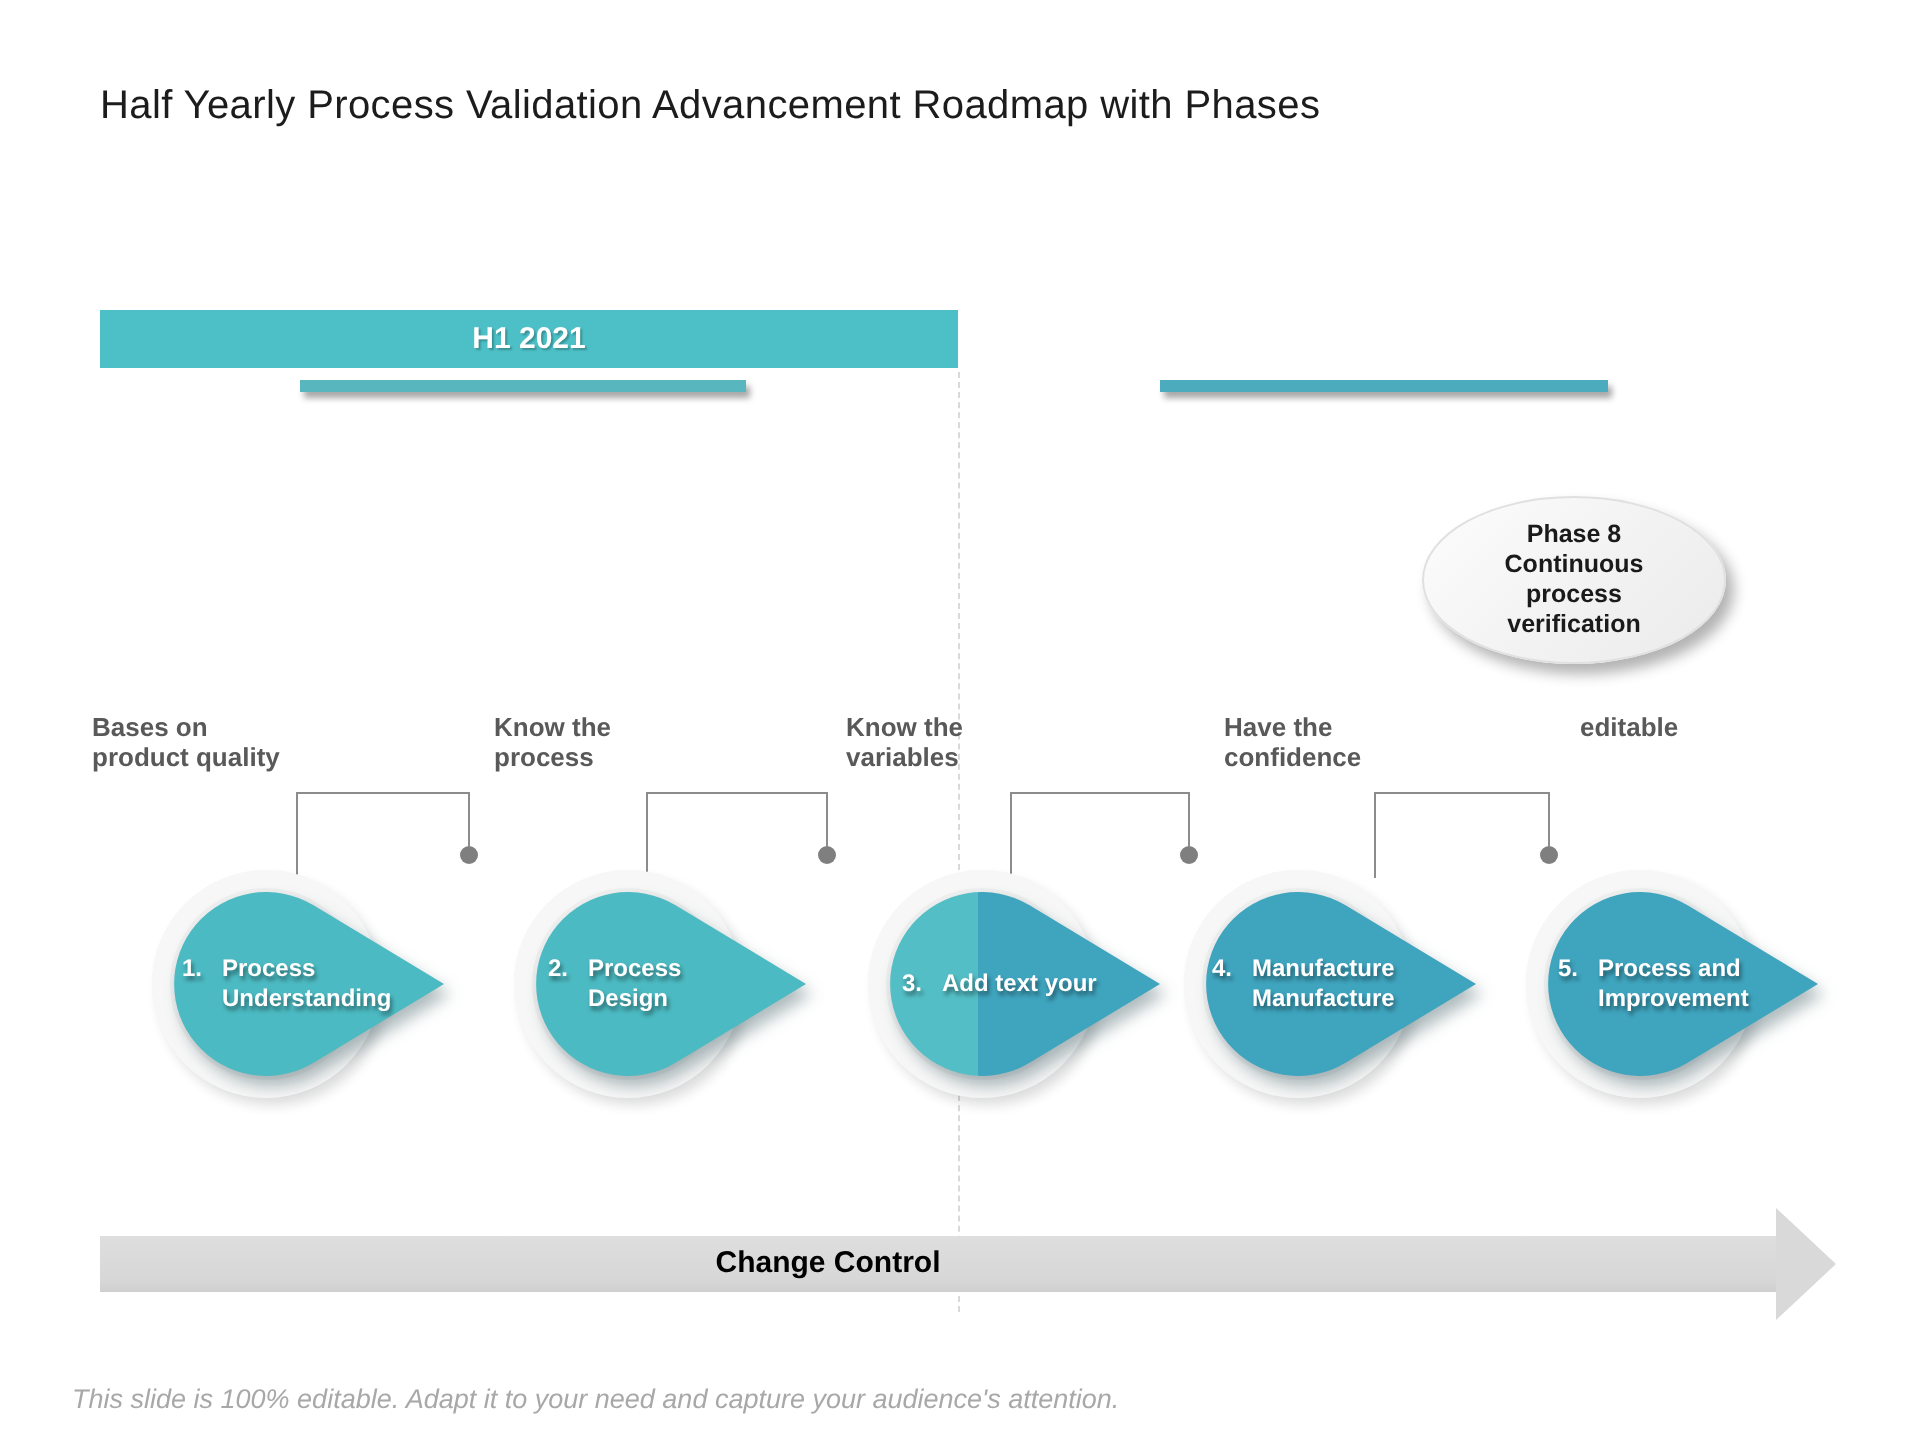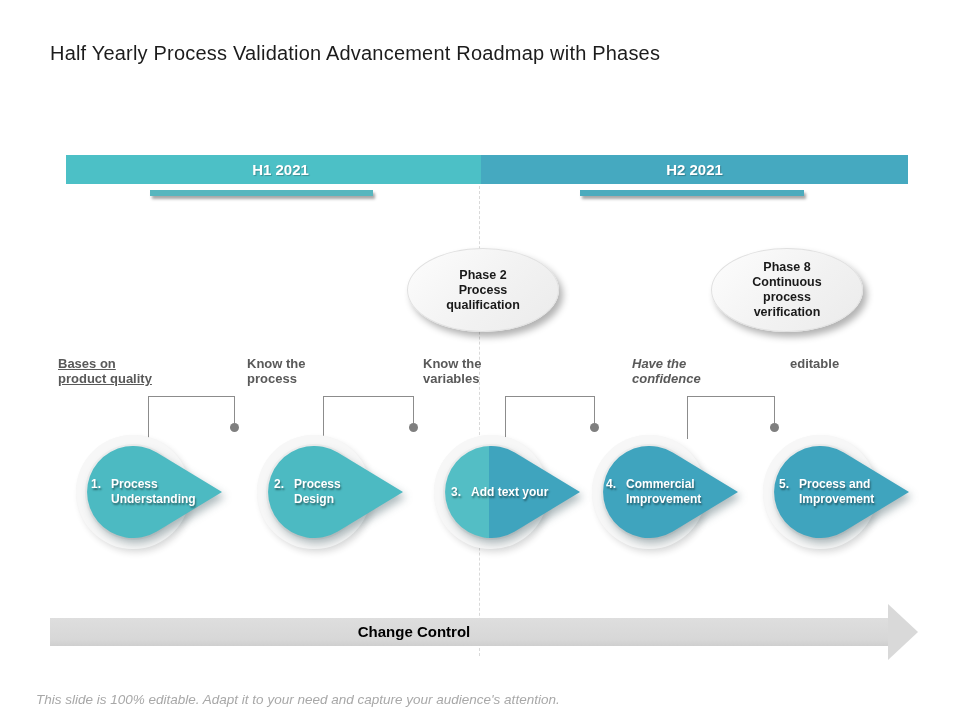--- a/index.html
+++ b/index.html
@@ -11,21 +11,21 @@
     position:absolute; left:50px; top:42px; margin:0;
     font-size:20px; font-weight:400; color:#1c1c1c; letter-spacing:0.2px;
   }
   
   .tl-bar {
     position:absolute; top:155px; height:29px; display:flex;
     align-items:center; justify-content:center;
     color:#ffffff; font-size:15px; font-weight:bold;
     text-shadow:1px 1px 1px rgba(0,0,0,0.25);
   }
-  .tl-h1 { left:66px;  width:429px; background:var(--teal_light,#4CC0C6); }
+  .tl-h1 { left:50px;  width:429px; background:var(--teal_light,#4CC0C6); }
   .tl-h2 { left:481px; width:427px; background:var(--teal_dark,#45A9C0); }
   .tl-underline {
     position:absolute; top:190px; height:6px;
     box-shadow:2px 3px 3px rgba(0,0,0,0.35);
   }
   .u1 { left:150px; width:223px; background:var(--underline_h1,#57B6BE); }
   .u2 { left:580px; width:224px; background:var(--underline_h2,#4CABBD); }
   .divider-dashed {
     position:absolute; left:479px; top:186px; height:470px; width:0;
     border-left:1px dashed #d9d9d9;
@@ -41,21 +41,21 @@
   .phase-ellipse span {
     font-size:12.5px; font-weight:bold; color:#1a1a1a; line-height:1.2;
     white-space:pre-line;
   }
   .pe1 { left:99px; }  .pe2 { left:407px; }  .pe3 { left:711px; }
   
   .caption {
     position:absolute; top:356px; font-size:13px; font-weight:bold;
     color:var(--caption_gray,#595959); line-height:1.18; white-space:pre-line;
   }
-  .c1 { left:58px;text-decoration:underline; } .c2 { left:247px; } .c3 { left:423px; } .c4 { left:632px;font-style:italic; } .c5 { left:790px; }
+  .c1 { left:46px; } .c2 { left:247px; } .c3 { left:423px; } .c4 { left:612px; } .c5 { left:790px; }
   
   .bracket { position:absolute; top:396px; height:43px; border-top:1px solid var(--connector_gray,#8C8C8C); }
   .bracket .bv-left  { position:absolute; left:0;  top:0; width:1px; height:42px; background:var(--connector_gray,#8C8C8C); }
   .bracket .bv-right { position:absolute; right:0; top:0; width:1px; height:26px; background:var(--connector_gray,#8C8C8C); }
   .bracket .bdot {
     position:absolute; right:-4px; top:26px; width:9px; height:9px;
     border-radius:50%; background:#7f7f7f;
   }
   
   .pin { position:absolute; top:0; left:0; }
@@ -95,32 +95,24 @@
 </head>
 <body>
 
 <div class="slide">
 
   <h1 class="title">Half Yearly Process Validation Advancement Roadmap with Phases</h1>
 
   <div class="tl-bar tl-h1">
     <span>H1 2021</span>
   </div>
-  <div class="tl-bar tl-h2">
-    <span>H2 2021</span>
-  </div>
   <div class="tl-underline u1"></div>
   <div class="tl-underline u2"></div>
   <div class="divider-dashed"></div>
 
-  <div class="phase-ellipse pe2">
-    <span>Phase 2
-Process
-qualification</span>
-  </div>
   <div class="phase-ellipse pe3">
     <span>Phase 8
 Continuous
 process
 verification</span>
   </div>
 
   <div class="caption c1">Bases on
 product quality</div>
   <div class="caption c2">Know the
@@ -193,21 +185,21 @@
     </div>
   </div>
 
   <div class="pin">
     <div class="halo" style="left:592px"></div>
     <svg class="pin-shape" style="left:587px" viewBox="0 0 160 124">
       <path d="M85.8 22.6 A46 46 0 1 0 85.8 101.4 L151 62 Z" fill="var(--pin_dark,#3FA4BE)"></path>
     </svg>
     <div class="pin-text" style="left:606px">
       <span class="pin-num">4.</span>
-      <span class="pin-label">Commercial Improvement</span>
+      <span class="pin-label">Manufacture Manufacture</span>
     </div>
   </div>
 
   <div class="pin">
     <div class="halo" style="left:763px"></div>
     <svg class="pin-shape" style="left:758px" viewBox="0 0 160 124">
       <path d="M85.8 22.6 A46 46 0 1 0 85.8 101.4 L151 62 Z" fill="var(--pin_dark,#3FA4BE)"></path>
     </svg>
     <div class="pin-text" style="left:779px">
       <span class="pin-num">5.</span>

